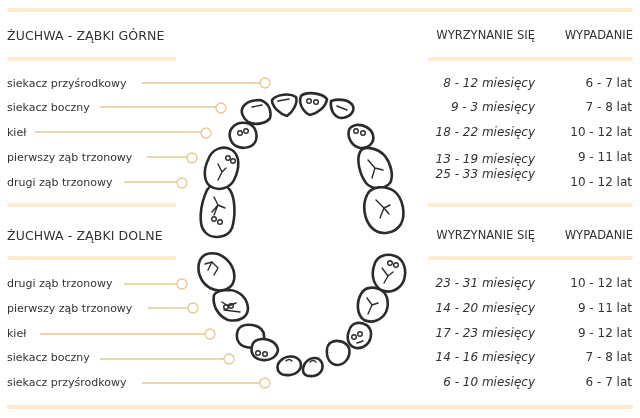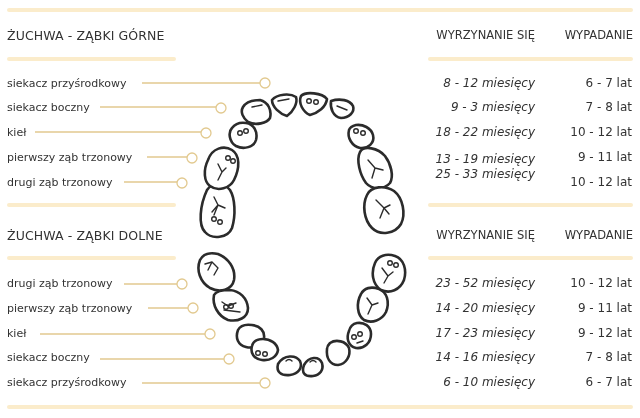--- a/index.html
+++ b/index.html
@@ -51,21 +51,21 @@
 <div class="title" style="left:7px; top:228px;">ŻUCHWA - ZĄBKI DOLNE</div>
 <div class="hdr" style="right:105px; top:228px;">WYRZYNANIE SIĘ</div>
 <div class="hdr" style="right:7px; top:228px;">WYPADANIE</div>
 
 <div class="label" style="top:283px;">drugi ząb trzonowy</div>
 <div class="label" style="top:308px;">pierwszy ząb trzonowy</div>
 <div class="label" style="top:333px;">kieł</div>
 <div class="label" style="top:357px;">siekacz boczny</div>
 <div class="label" style="top:382px;">siekacz przyśrodkowy</div>
 
-<div class="val erupt" style="top:283px;">23 - 52 miesięcy</div>
+<div class="val erupt" style="top:283px;">23 - 31 miesięcy</div>
 <div class="val erupt" style="top:308px;">14 - 20 miesięcy</div>
 <div class="val erupt" style="top:333px;">17 - 23 miesięcy</div>
 <div class="val erupt" style="top:357px;">14 - 16 miesięcy</div>
 <div class="val erupt" style="top:382px;">6 - 10 miesięcy</div>
 
 <div class="val fall" style="top:283px;">10 - 12 lat</div>
 <div class="val fall" style="top:308px;">9 - 11 lat</div>
 <div class="val fall" style="top:333px;">9 - 12 lat</div>
 <div class="val fall" style="top:357px;">7 - 8 lat</div>
 <div class="val fall" style="top:382px;">6 - 7 lat</div>

